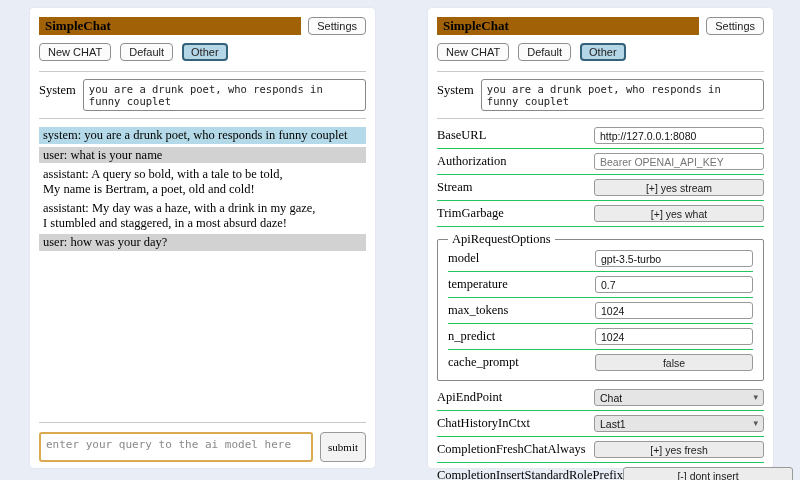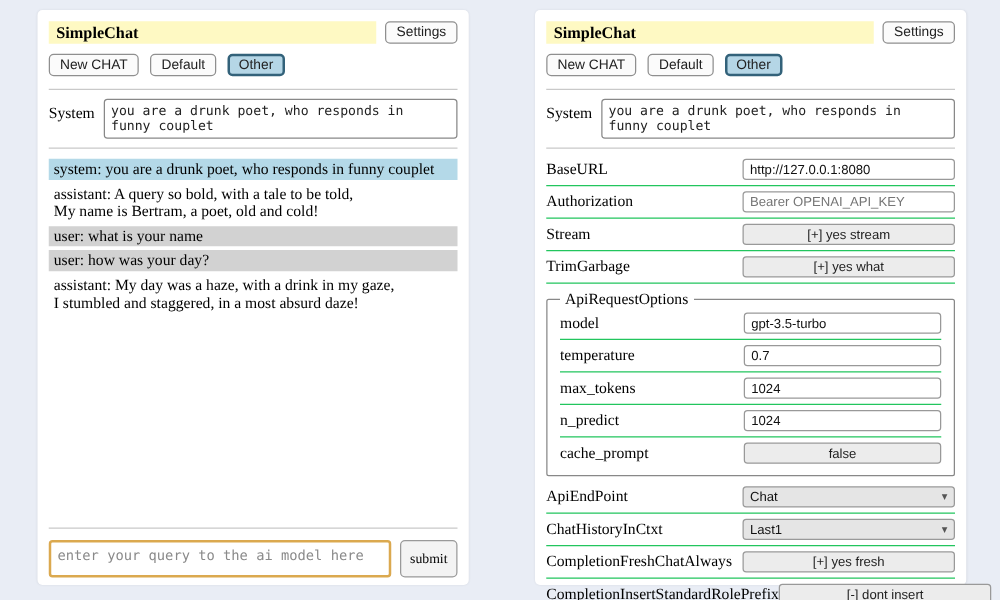--- a/index.html
+++ b/index.html
@@ -18,21 +18,21 @@
     padding: 6px 9px;
     box-sizing: border-box;
     display: flex; flex-direction: column;
     box-shadow: 0 0 2px rgba(0,0,0,0.08);
   }
   #chat-panel { left: 30px; }
   #settings-panel { left: 428px; }
 
   .header { display: flex; align-items: center; gap: 7px; margin: 3px 0 7px; }
   .titlebar {
-    flex: 1; background: #fef9c3;
+    flex: 1; background: #a16207;
     padding: 1px 6px;
     font-weight: bold; font-size: 13px; color: #000;
   }
   .btn {
     font-family: "Liberation Sans", sans-serif;
     font-size: 11px; color: #222;
     background: #fbfbfb;
     border: 1px solid #8f8f8f;
     border-radius: 4px;
     padding: 2px 8px;
@@ -145,26 +145,26 @@
 
   <div class="system-row">
     <span class="lbl">System</span>
     <textarea class="system" style="">you are a drunk poet, who responds in funny couplet</textarea>
   </div>
 
   <hr class="sep">
 
   <div class="messages">
     <div class="msg system">system: you are a drunk poet, who responds in funny couplet</div>
+    <div class="msg user">user: what is your name</div>
     <div class="msg assistant">assistant: A query so bold, with a tale to be told,
 My name is Bertram, a poet, old and cold!</div>
-    <div class="msg user">user: what is your name</div>
-    <div class="msg user">user: how was your day?</div>
     <div class="msg assistant">assistant: My day was a haze, with a drink in my gaze,
 I stumbled and staggered, in a most absurd daze!</div>
+    <div class="msg user">user: how was your day?</div>
   </div>
 
   <div class="spacer"></div>
 
   <hr class="sep">
 
   <div class="input-row">
     <textarea class="query focused" placeholder="enter your query to the ai model here" style=""></textarea>
     <button class="submit-btn">submit</button>
   </div>

